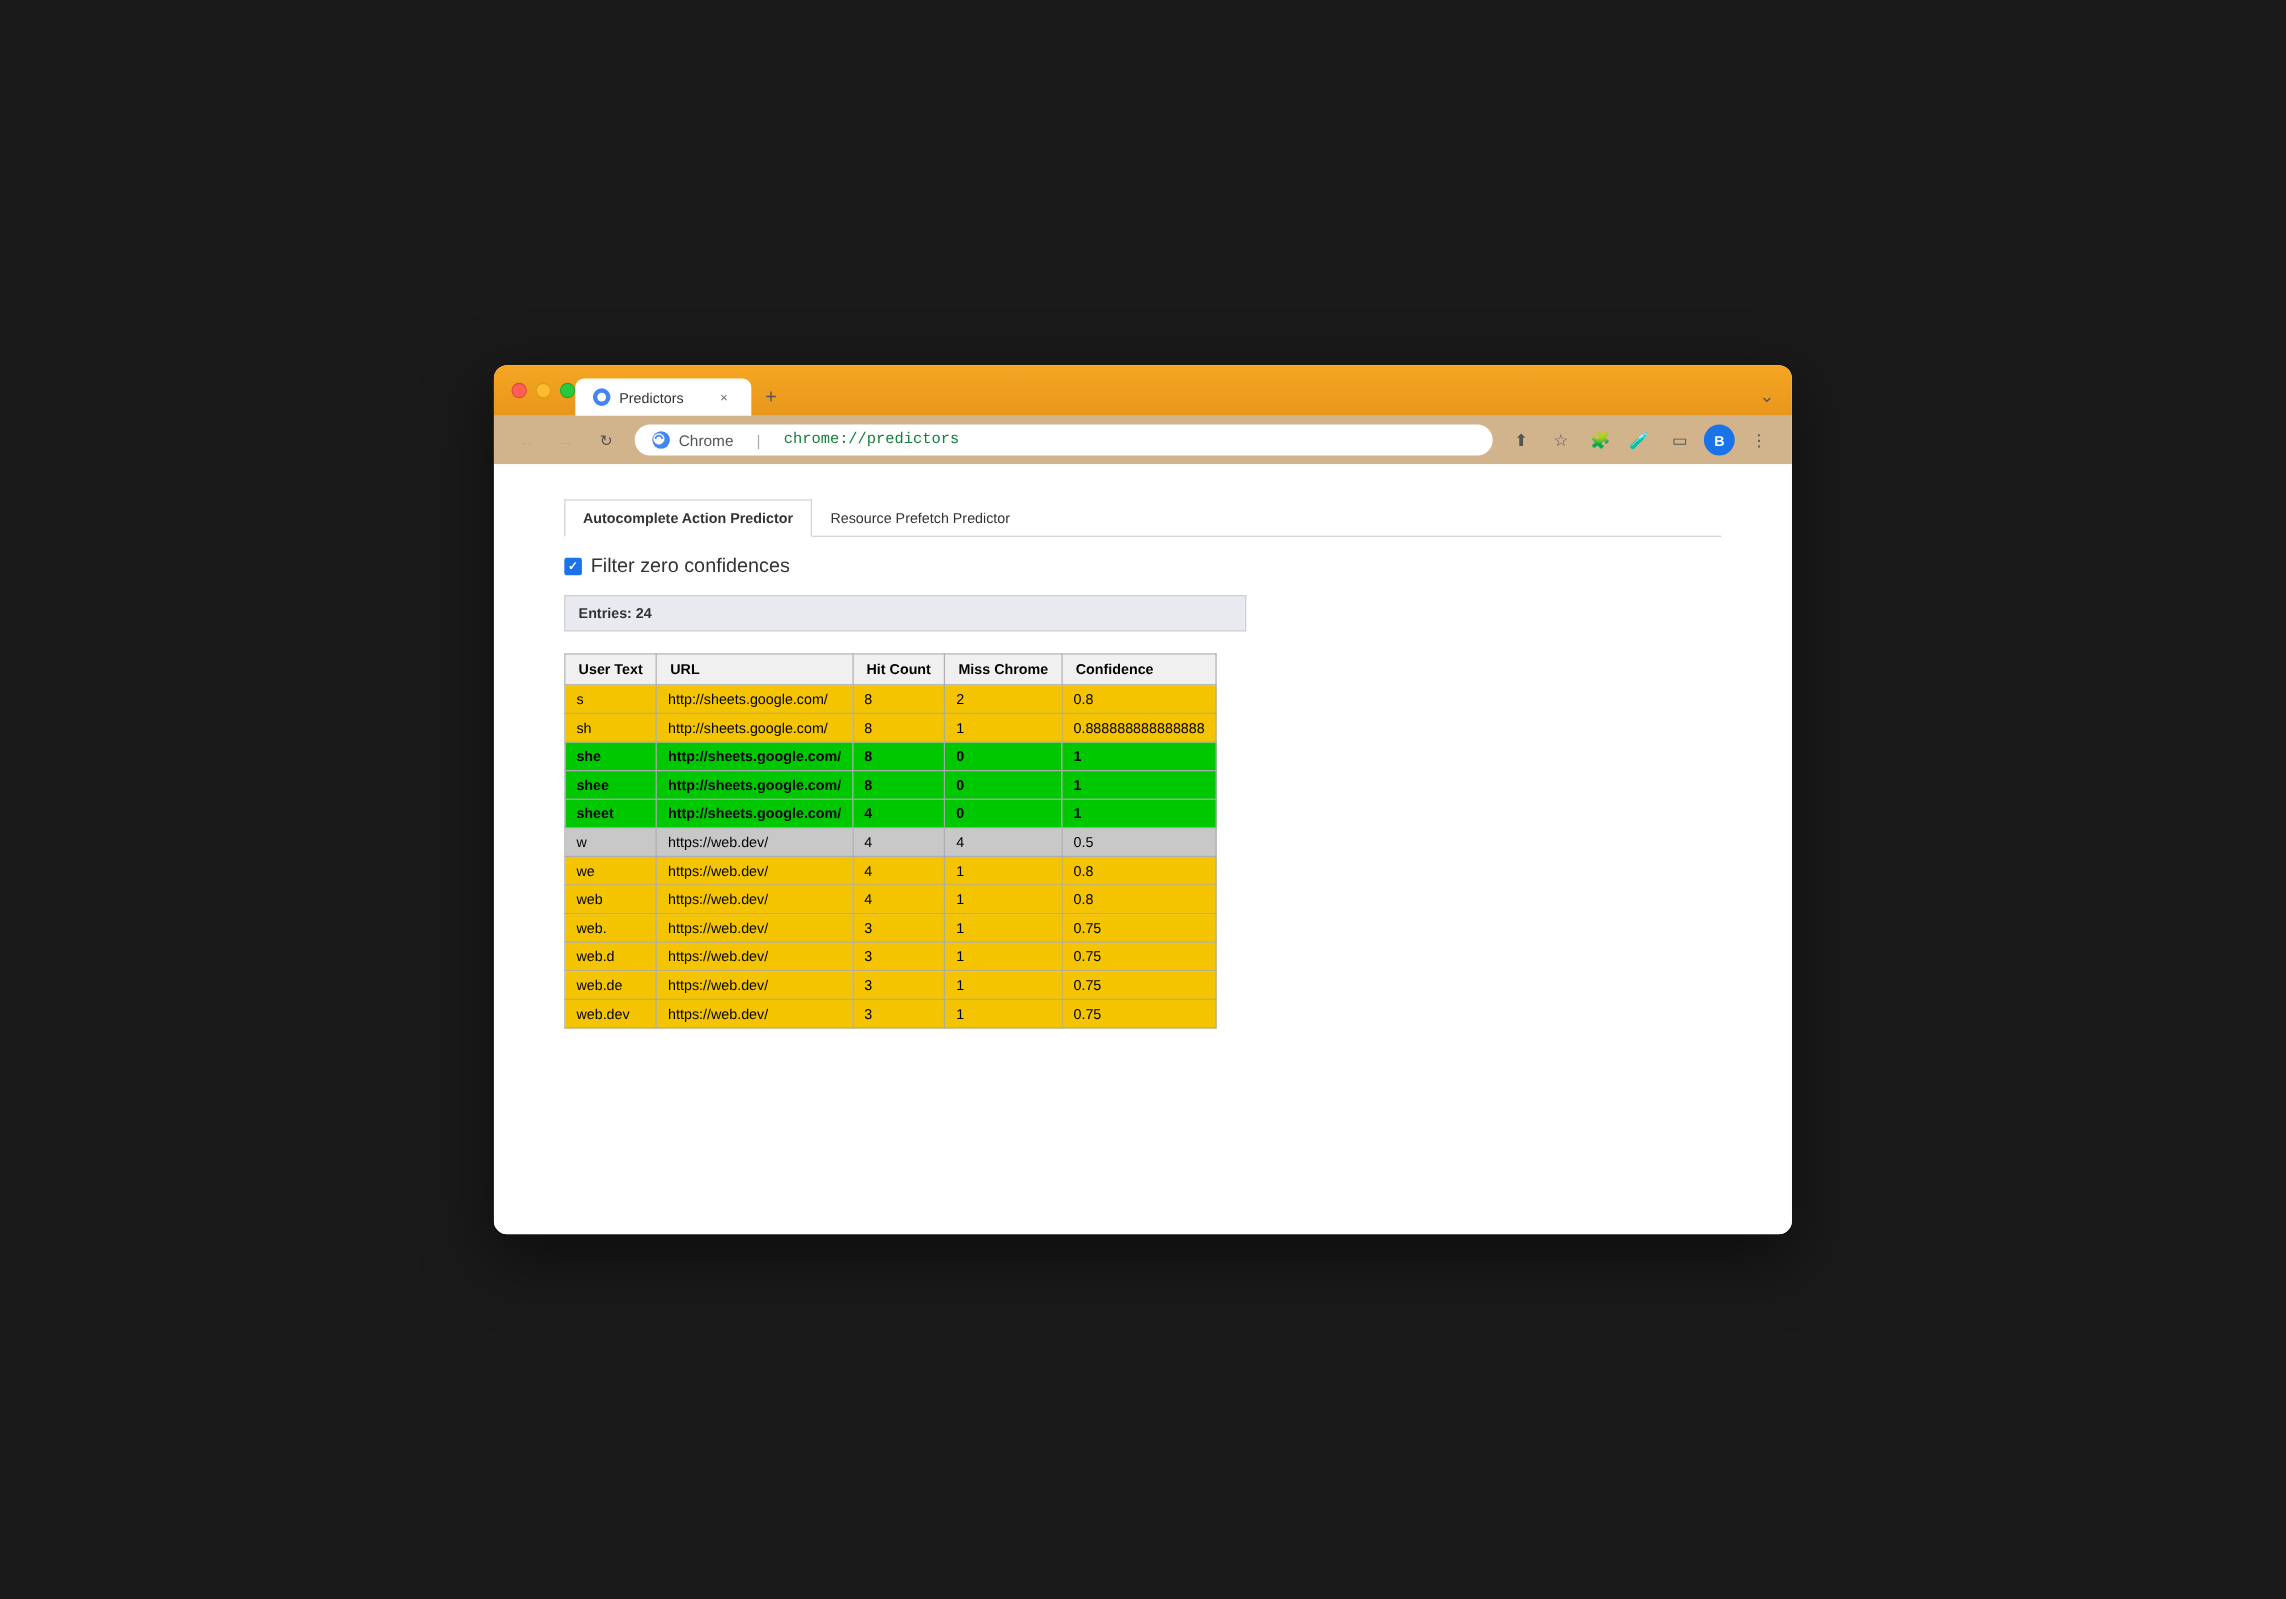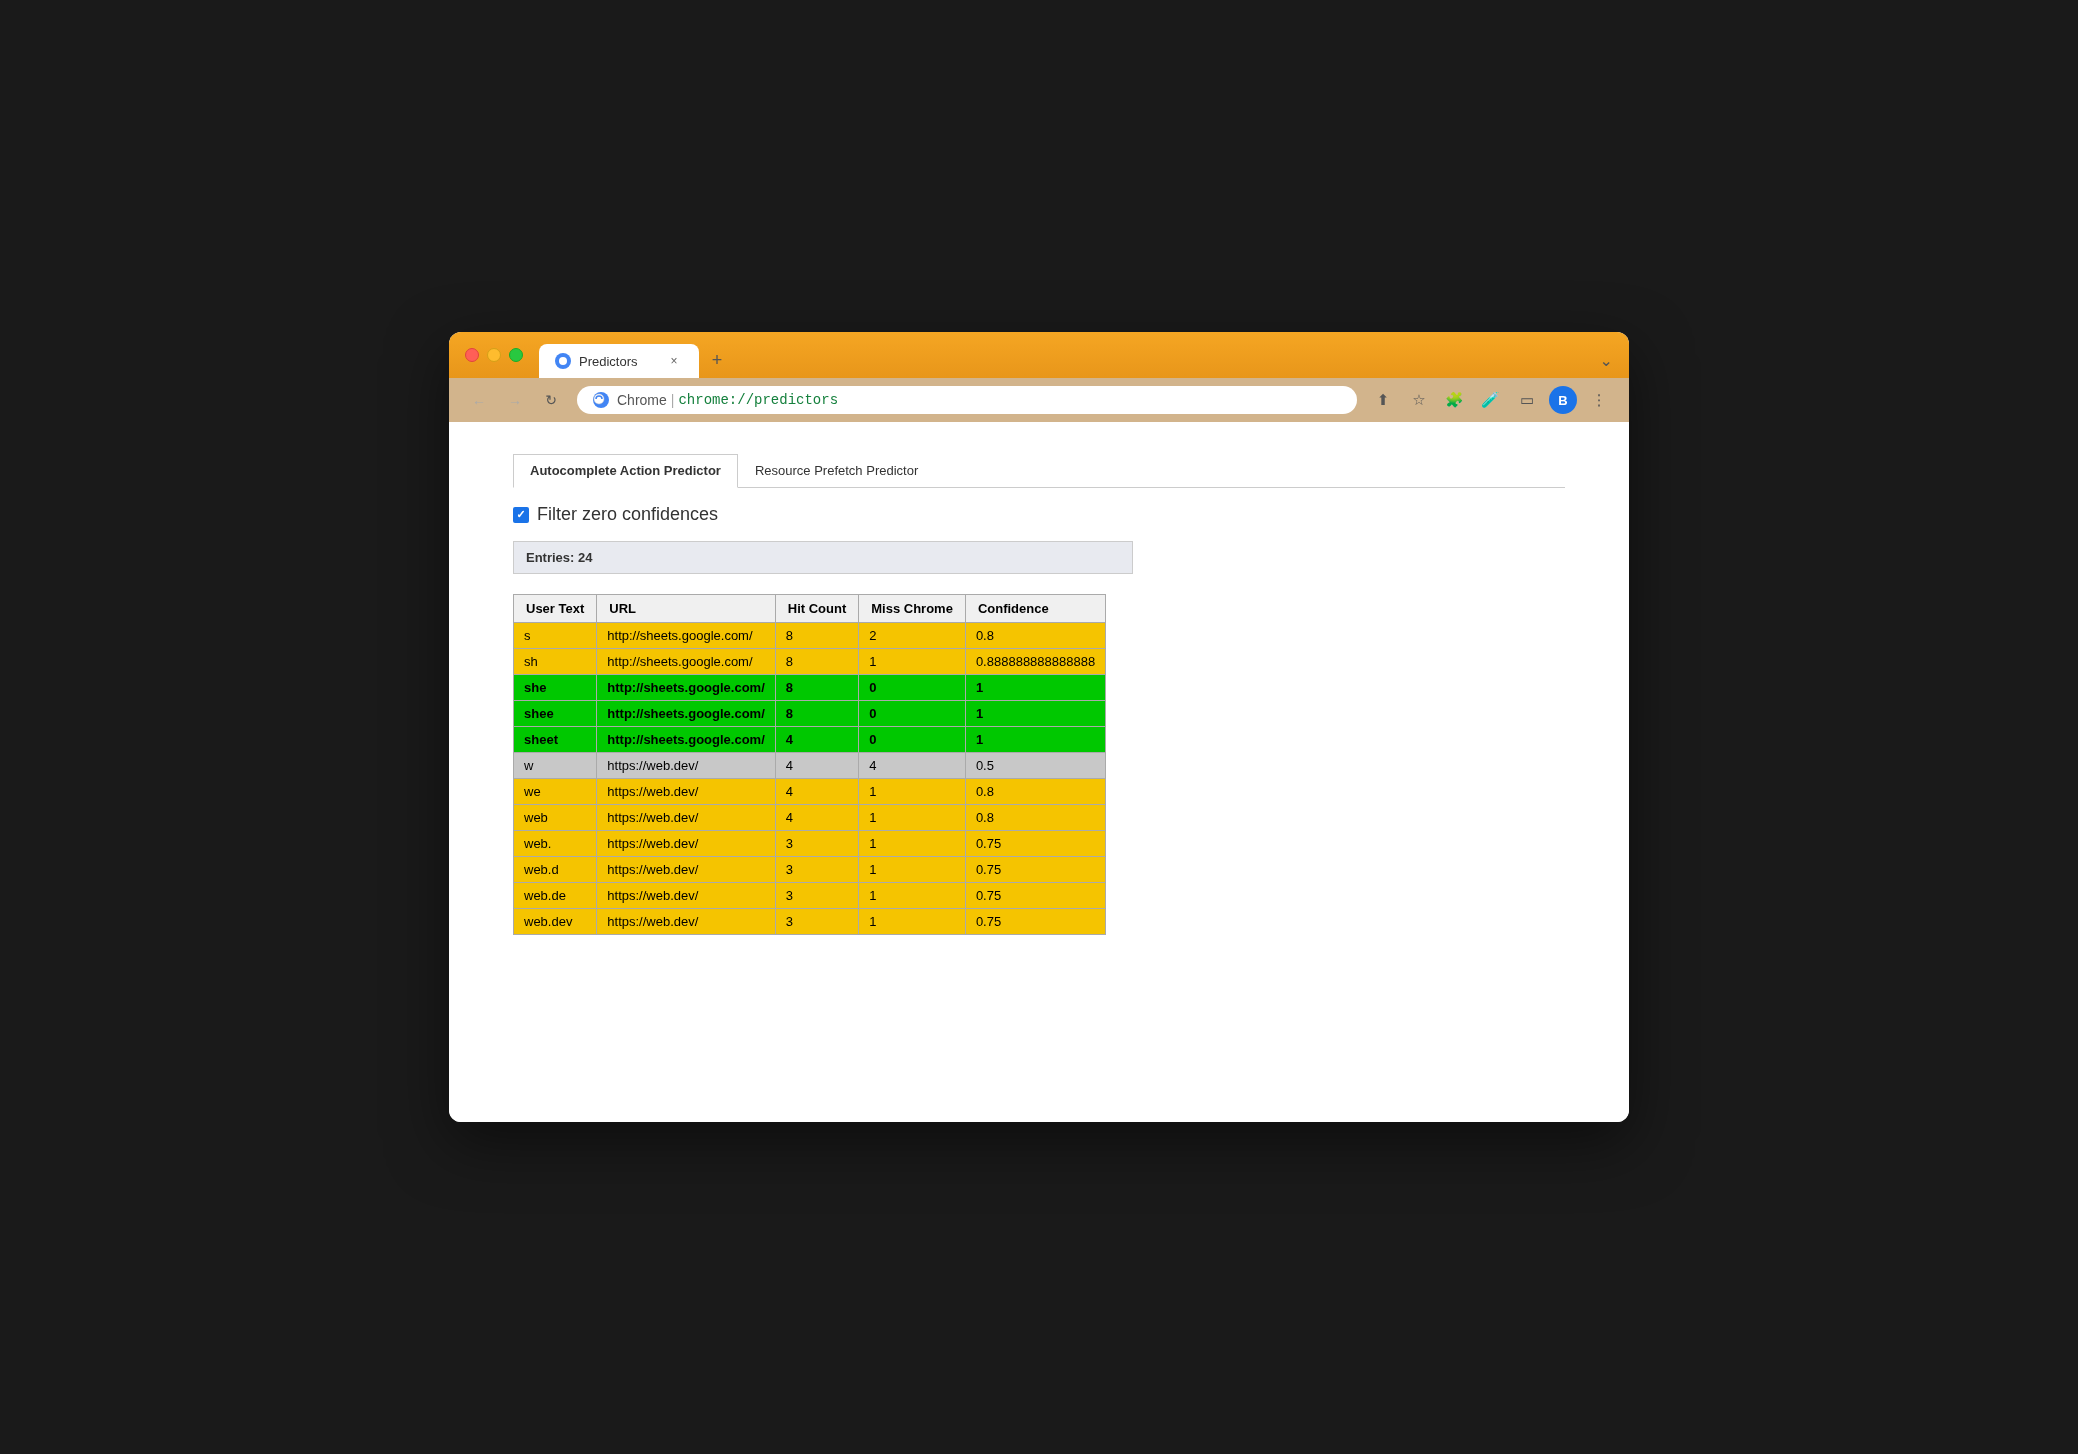--- a/index.html
+++ b/index.html
@@ -19,21 +19,21 @@
       box-shadow: 0 20px 60px rgba(0,0,0,0.5);
       background: #fff;
     }
 
     
     .title-bar {
       background: linear-gradient(to bottom, #f5a623, #e8961a);
       padding: 12px 16px 0 16px;
       display: flex;
       align-items: center;
-      gap: 16px;
+      gap: 0;
     }
 
     .traffic-lights {
       display: flex;
       gap: 8px;
       align-items: center;
       padding-bottom: 12px;
     }
 
     .traffic-light {
@@ -155,21 +155,21 @@
       width: 16px;
       height: 16px;
       border-radius: 50%;
       background: #4285f4;
       flex-shrink: 0;
     }
 
     .omnibox-text {
       display: flex;
       align-items: flex-start;
-      gap: 2px;
+      gap: 19px;
     }
 
     .omnibox-site {
       color: #555;
       font-weight: 500;
     }
 
     .omnibox-sep {
       color: #aaa;
       margin: 0 2px;

